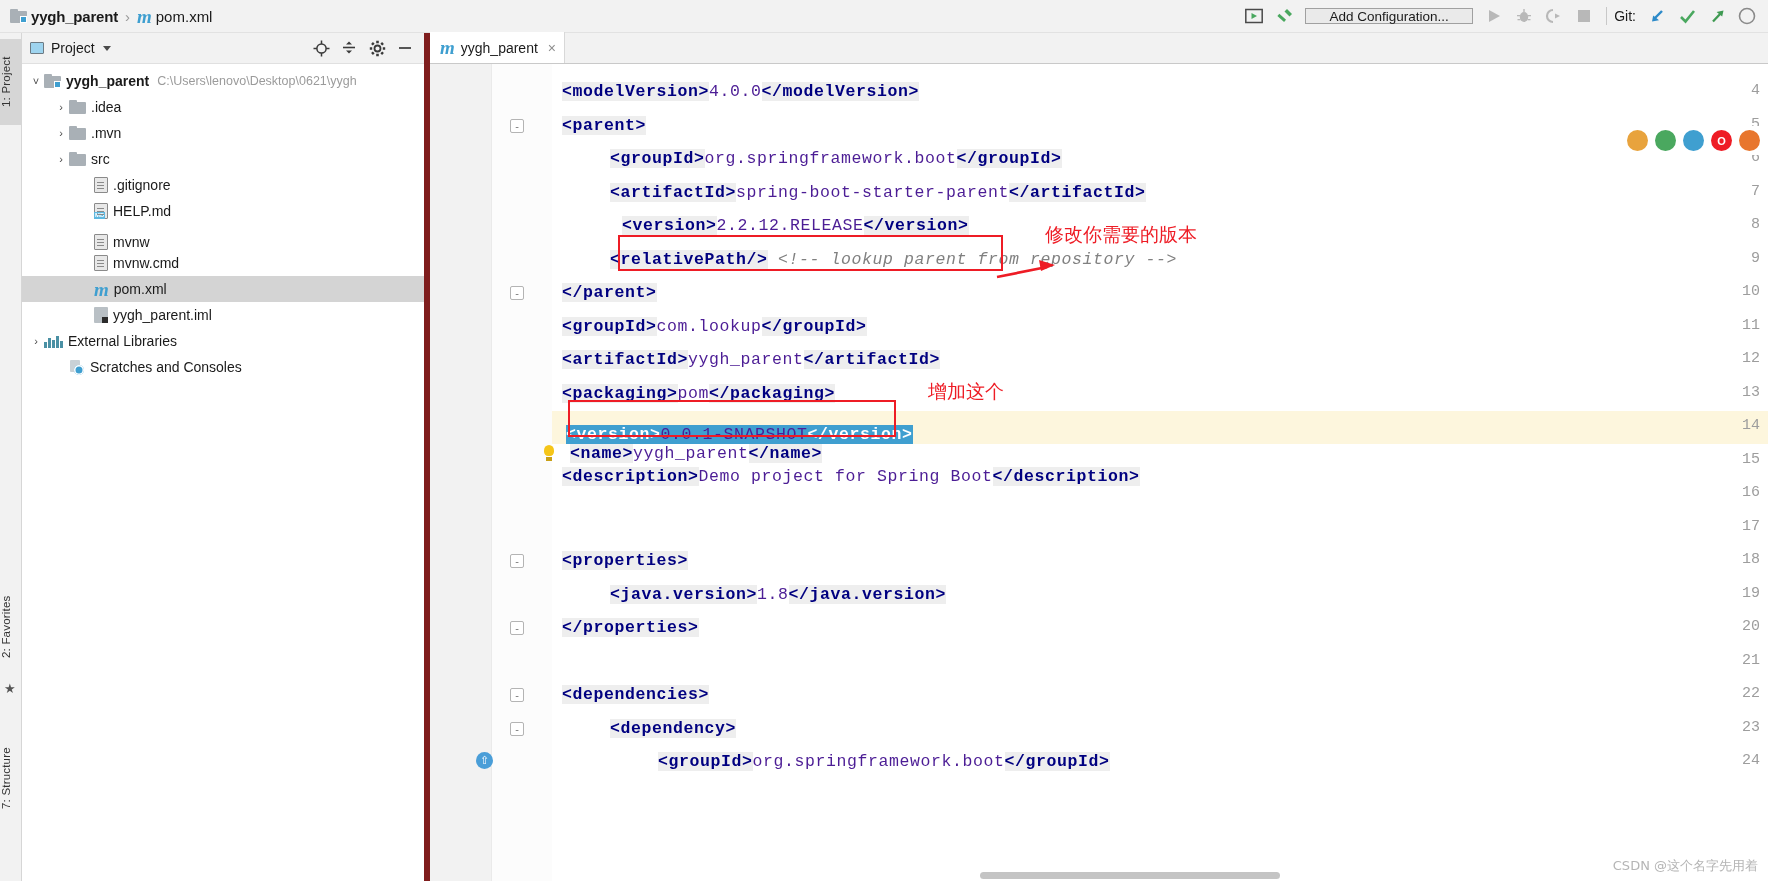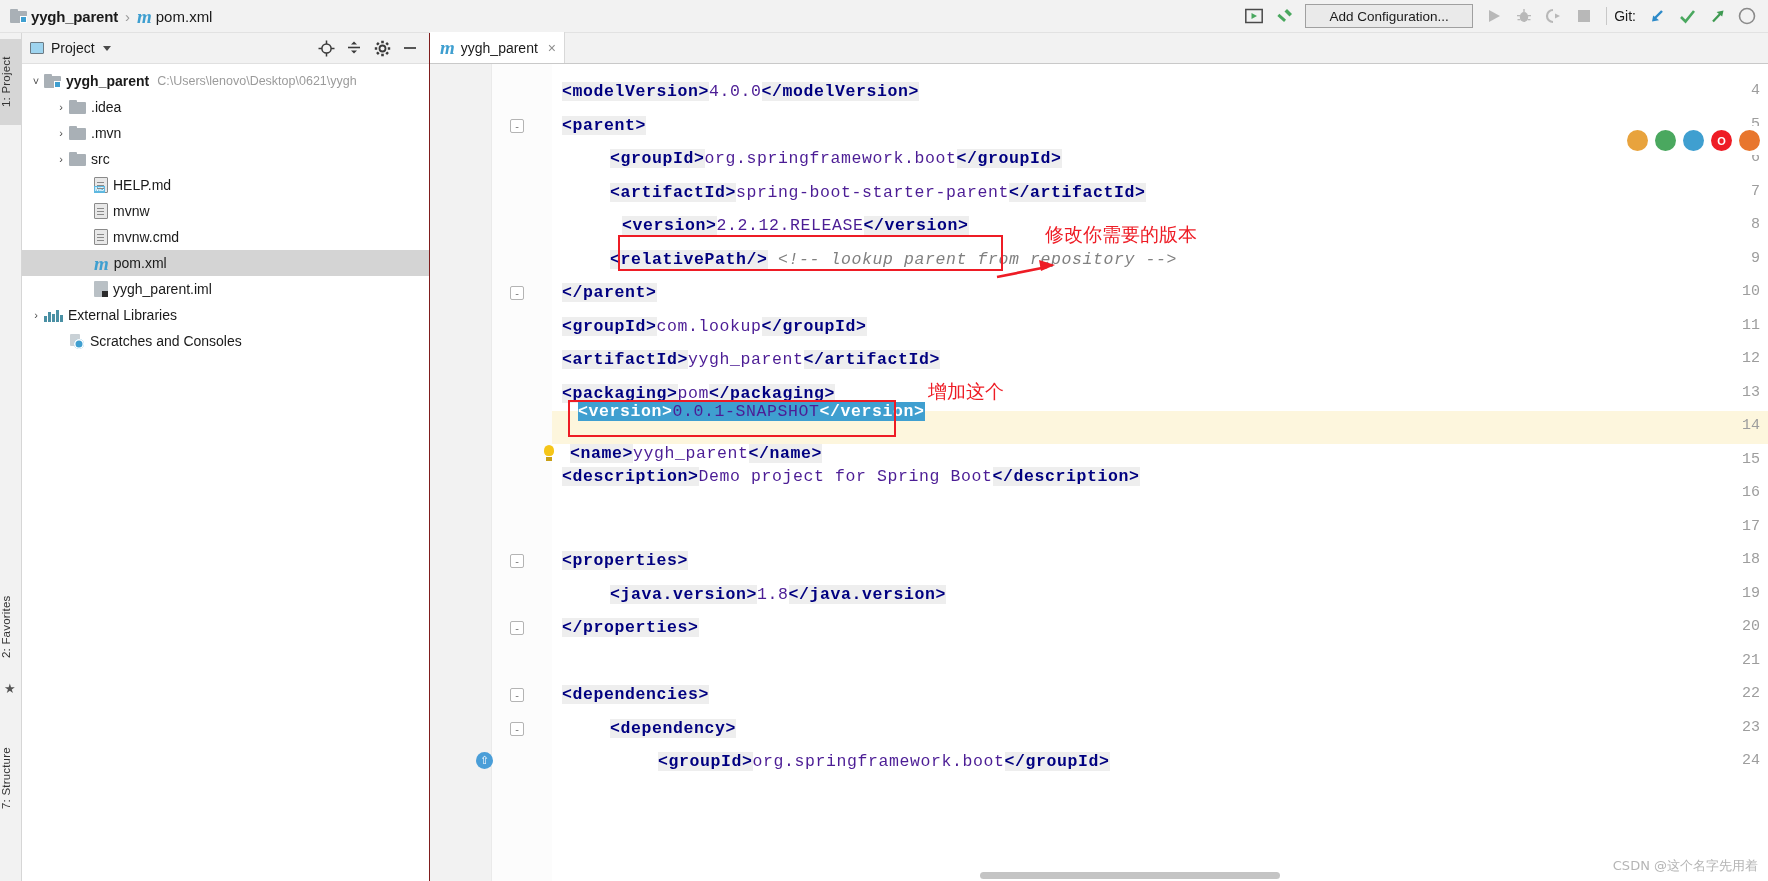--- a/index.html
+++ b/index.html
@@ -37,21 +37,21 @@
   .folder-badge {
     position: absolute; right: 0; bottom: 0; width: 7px; height: 7px;
     background: #3f9fd0; border: 1px solid #fff; z-index: 2;
   }
 
   .tb-right { margin-left: auto; display: flex; align-items: center; gap: 0px; padding-right: 6px; }
   .tb-btn {
     width: 30px; height: 26px; display: flex; align-items: center; justify-content: center;
   }
   .addcfg {
-    height: 24px; min-width: 168px; border: 1px solid #a0a0a0; background: #eaeaea;
+    height: 16px; min-width: 168px; border: 1px solid #a0a0a0; background: #eaeaea;
     font-size: 13.5px; color: #1a1a1a; display: flex; align-items: center;
     justify-content: center; padding: 0 10px; margin: 0 6px;
   }
   .vsep { width: 1px; height: 18px; background: #c8c8c8; margin: 0 7px; }
   .git-label { font-size: 14px; color: #1a1a1a; margin-right: 6px; }
 
   
   .leftstrip {
     position: absolute; left: 0; top: 33px; width: 22px; height: 848px;
     background: #f2f2f2; border-right: 1px solid #d6d6d6;
@@ -64,21 +64,21 @@
   }
   .vtab.sel { background: #d6d6d6; }
   #vtab-project { top: 6px; height: 86px; padding: 4px 0; }
   #vtab-favorites { top: 540px; height: 108px; }
   #vtab-structure { top: 690px; height: 110px; }
   .star-ico { position: absolute; left: 4px; top: 648px; font-size: 13px; color: #555; }
 
   
   .projpanel {
     position: absolute; left: 22px; top: 33px; width: 408px; height: 848px;
-    background: #ffffff; border-right: 1px solid #7f1d1d;
+    background: #ffffff; border-right: 6px solid #7f1d1d;
   }
   .proj-header {
     height: 31px; background: #f2f2f2; display: flex; align-items: center;
     padding: 0 6px 0 8px; border-bottom: 1px solid #e0e0e0;
   }
   .proj-title { font-size: 14px; color: #1a1a1a; margin-left: 7px; }
   .caret-dn {
     width: 0; height: 0; border-left: 4.5px solid transparent; border-right: 4.5px solid transparent;
     border-top: 5px solid #4a4a4a; margin-left: 8px;
   }
@@ -370,26 +370,31 @@
           <span class="folder-ico"></span>
           <span class="tlabel">.mvn</span>
         </div>
         <div class="trow" style="padding-left: 31px;">
           <span class="arrow">›</span>
           <span class="folder-ico"></span>
           <span class="tlabel">src</span>
         </div>
         <div class="trow" style="padding-left: 56px;">
           <span class="arrow"></span>
+          <span class="file-ico"></span>
+          <span class="tlabel">.gitignore</span>
+        </div>
+        <div class="trow" style="padding-left: 56px;">
+          <span class="arrow"></span>
           <span class="file-ico">
             <span class="md-badge">MD</span>
           </span>
           <span class="tlabel">HELP.md</span>
         </div>
-        <div class="trow" style="padding-left: 56px;">
+        <div class="trow" style="padding-left: 56px; align-items: flex-end;">
           <span class="arrow"></span>
           <span class="file-ico"></span>
           <span class="tlabel">mvnw</span>
         </div>
         <div class="trow" style="padding-left: 56px;">
           <span class="arrow"></span>
           <span class="file-ico"></span>
           <span class="tlabel">mvnw.cmd</span>
         </div>
         <div class="trow sel" style="padding-left: 56px;">
@@ -451,21 +456,21 @@
           <div class="foldmark" style="top: 222px; left: 80px;">-</div>
           <div class="codeline" style="top: 219px; margin-left: 0px;"><span class="tag">&lt;/parent&gt;</span></div>
           <div class="lnum" style="top: 252.5px;">11</div>
           <div class="codeline" style="top: 252.5px; margin-left: 0px;"><span class="tag">&lt;groupId&gt;</span><span class="txt">com.lookup</span><span class="tag">&lt;/groupId&gt;</span></div>
           <div class="lnum" style="top: 286px;">12</div>
           <div class="codeline" style="top: 286px; margin-left: 0px;"><span class="tag">&lt;artifactId&gt;</span><span class="txt">yygh_parent</span><span class="tag">&lt;/artifactId&gt;</span></div>
           <div class="lnum" style="top: 319.5px;">13</div>
           <div class="codeline" style="top: 319.5px; margin-left: 0px;"><span class="tag">&lt;packaging&gt;</span><span class="txt">pom</span><span class="tag">&lt;/packaging&gt;</span></div>
           <div class="line-hl" style="top: 347px;"></div>
           <div class="lnum" style="top: 353px;">14</div>
-          <div class="codeline" style="top: 338px; margin-left: 16px;"><span class="sel-hl"><span class="tag">&lt;version&gt;</span><span class="txt">0.0.1-SNAPSHOT</span><span class="tag">&lt;/version&gt;</span></span></div>
+          <div class="codeline" style="top: 361px; margin-left: 4px;"><span class="sel-hl"><span class="tag">&lt;version&gt;</span><span class="txt">0.0.1-SNAPSHOT</span><span class="tag">&lt;/version&gt;</span></span></div>
           <div class="lnum" style="top: 386.5px;">15</div>
           <div class="codeline" style="top: 380px; margin-left: 8px;"><span class="tag">&lt;name&gt;</span><span class="txt">yygh_parent</span><span class="tag">&lt;/name&gt;</span></div>
           <div class="lnum" style="top: 420px;">16</div>
           <div class="codeline" style="top: 403px; margin-left: 0px;"><span class="tag">&lt;description&gt;</span><span class="txt">Demo project for Spring Boot</span><span class="tag">&lt;/description&gt;</span></div>
           <div class="lnum" style="top: 453.5px;">17</div>
           <div class="codeline" style="top: 453.5px; margin-left: 0px;"></div>
           <div class="lnum" style="top: 487px;">18</div>
           <div class="foldmark" style="top: 490px; left: 80px;">-</div>
           <div class="codeline" style="top: 487px; margin-left: 0px;"><span class="tag">&lt;properties&gt;</span></div>
           <div class="lnum" style="top: 520.5px;">19</div>

